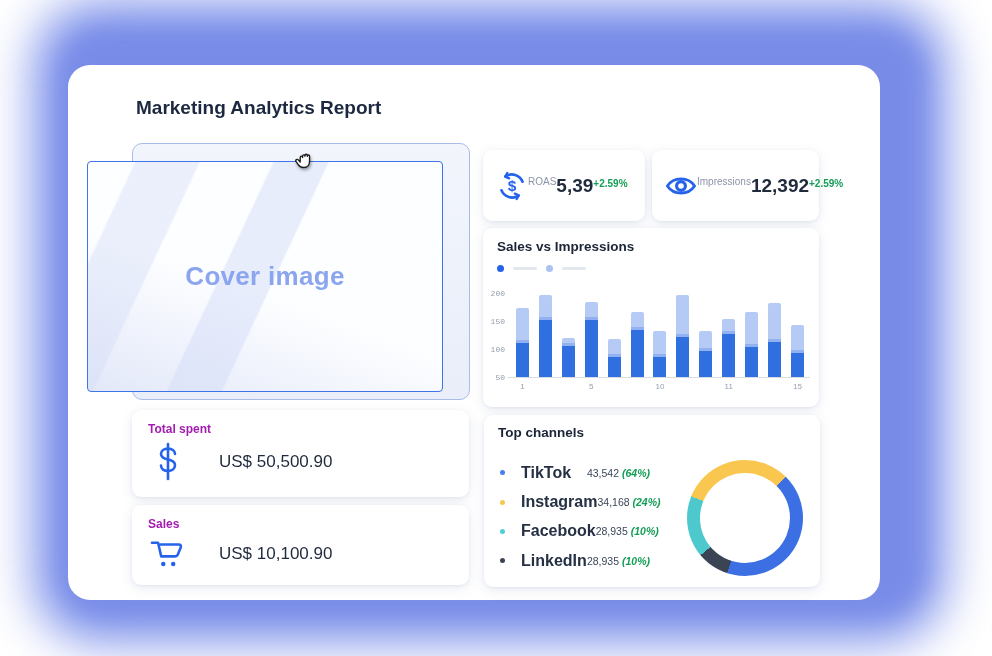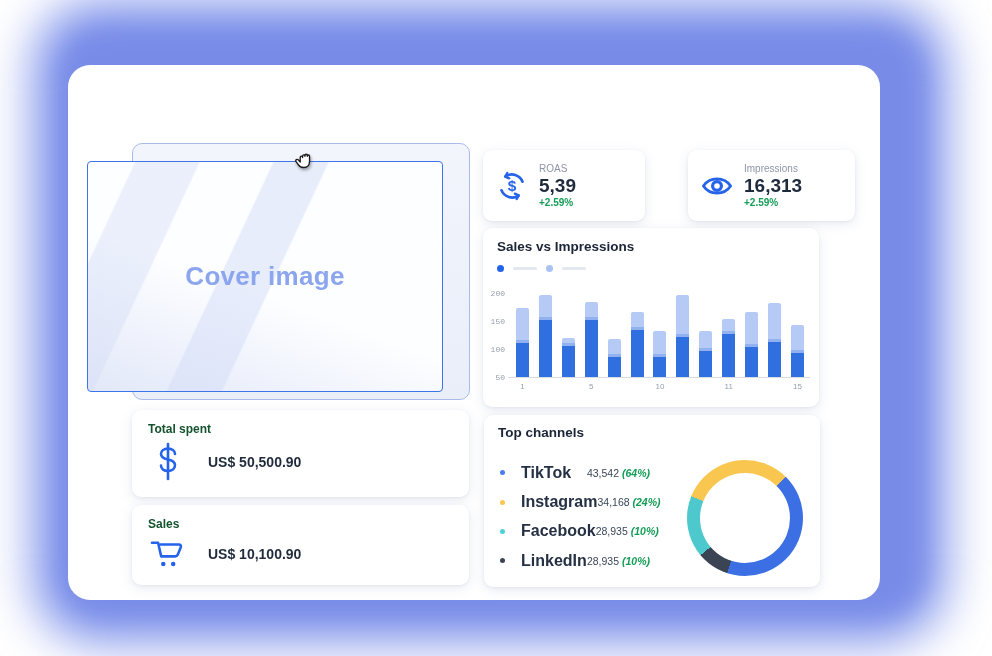--- a/index.html
+++ b/index.html
@@ -29,23 +29,23 @@
                #FDFEFF;}
   .cover-label{font-size:26px;font-weight:700;color:#8CA5EF;letter-spacing:.3px;}
   .cursor{position:absolute;left:224px;top:80px;width:27px;height:27px;z-index:9;
           filter:drop-shadow(1px 2px 1.5px rgba(0,0,0,.35));}
 
   
   .widget{background:#ffffff;border-radius:9px;
           box-shadow:0 3px 12px rgba(114,130,175,.16),0 1px 3px rgba(114,130,175,.10);}
   .stat-card{position:absolute;display:flex;align-items:center;padding-left:13px;}
   .stat-card.roas{left:415px;top:85px;width:162px;height:71px;}
-  .stat-card.impr{left:620px;top:85px;width:167px;height:71px;}
+  .stat-card.impr{left:584px;top:85px;width:167px;height:71px;}
   .stat-icon{width:32px;height:32px;flex:0 0 32px;color:#2563EB;}
-  .stat-text{margin-left:11px;display:flex;flex-direction:column;}
+  .stat-text{display:flex;flex-direction:row;}
   .stat-label{font-size:10px;color:#8C95A7;margin-bottom:2px;}
   .stat-value{font-size:19px;font-weight:700;color:#1F2A3C;line-height:1.05;}
   .stat-delta{font-size:10px;font-weight:700;color:#149D57;margin-top:2px;}
 
   
   .chart-card{position:absolute;left:415px;top:163px;width:336px;height:179px;}
   .chart-title{position:absolute;left:14px;top:11px;font-size:13.5px;font-weight:700;color:#1B2537;}
   .legend{position:absolute;left:14px;top:37px;display:flex;align-items:center;gap:9px;}
   .legend-dot{width:7px;height:7px;border-radius:50%;}
   .legend-dash{width:24px;height:2.5px;border-radius:2px;background:#E3E7EE;}
@@ -56,24 +56,24 @@
   .bar{width:13px;display:flex;flex-direction:column;justify-content:flex-end;}
   .seg-light{background:#B5CBF6;border-radius:2px 2px 0 0;box-shadow:inset 0 -3px 0 rgba(59,111,227,.28);}
   .seg-dark{background:#2F6FE0;}
   .x-label{position:absolute;top:154px;width:20px;margin-left:-10px;text-align:center;
            font-size:8px;color:#959EAE;}
 
   
   .spend-card{position:absolute;padding:12px 16px 0 16px;}
   .spend-card.total{left:64px;top:345px;width:337px;height:87px;}
   .spend-card.sales{left:64px;top:440px;width:337px;height:80px;}
-  .spend-label{font-size:12px;font-weight:700;color:#14532d;}
+  .spend-label{font-size:12px;font-weight:700;color:#a21caf;}
   .spend-row{display:flex;align-items:center;margin-top:6px;}
   .spend-icon{width:40px;display:flex;justify-content:center;color:#2563EB;}
-  .spend-value{margin-left:20px;font-size:14px;font-weight:700;color:#1F2A3C;}
+  .spend-value{margin-left:31px;font-size:17px;font-weight:400;color:#1F2A3C;}
 
   
   .channels-card{position:absolute;left:416px;top:350px;width:336px;height:172px;}
   .channels-title{position:absolute;left:14px;top:10px;font-size:13.5px;font-weight:700;color:#1B2537;}
   .channel-rows{position:absolute;left:16px;top:43px;width:150px;}
   .channel-row{height:29.4px;display:flex;align-items:center;}
   .ch-dot{width:5px;height:5px;border-radius:50%;flex:0 0 5px;}
   .ch-name{margin-left:16px;font-size:16px;font-weight:700;color:#253044;}
   .ch-val{margin-left:auto;font-size:10.5px;color:#3A4657;white-space:nowrap;}
   .ch-pct{font-weight:700;color:#149D57;font-style:italic;}
@@ -82,20 +82,21 @@
                 background:#ffffff;border-radius:50%;}
 </style>
 </head>
 <body>
 
 <div class="stage">
   <div class="glow-a"></div>
   <div class="glow-b"></div>
 
   <div class="main-card">
+    <div class="report-title">Marketing Analytics Report</div>
 
     <div class="drop-zone"></div>
     <div class="cover-box">
       <span class="cover-label">Cover image</span>
     </div>
     <svg class="cursor" viewBox="0 0 24 24">
       <path d="M7.3 13.4 V11.2 c0-1.7 2.1-1.7 2.1 0 v-1.2 c0-1.7 2.1-1.7 2.1 0 v-0.5 c0-1.7 2.1-1.7 2.1 0 v0.6 c0-1.6 2-1.6 2 0 V14.2 c0 3.5-1.7 5.8-5.2 5.8 -2.5 0-3.8-1-4.8-2.6 L3.6 14.8 c-1-1.6 1-2.8 2.2-1.4 l1.5 1.7 z" fill="#ffffff" stroke="#1a1a1a" stroke-width="1.2" stroke-linejoin="round"></path>
     </svg>
 
     <div class="widget stat-card roas">
@@ -113,21 +114,21 @@
       </div>
     </div>
 
     <div class="widget stat-card impr">
       <svg class="stat-icon" viewBox="0 0 24 24">
         <path d="M1.8 12 C6.5 4.9 17.5 4.9 22.2 12 C17.5 19.1 6.5 19.1 1.8 12 Z" fill="none" stroke="currentColor" stroke-width="2.1" stroke-linejoin="round"></path>
         <circle cx="12" cy="12" r="3.3" fill="none" stroke="currentColor" stroke-width="2.4"></circle>
       </svg>
       <div class="stat-text">
         <span class="stat-label">Impressions</span>
-        <span class="stat-value">16,313</span>
+        <span class="stat-value">12,392</span>
         <span class="stat-delta">+2.59%</span>
       </div>
     </div>
 
     <div class="widget chart-card">
       <div class="chart-title">Sales vs Impressions</div>
       <div class="legend">
         <span class="legend-dot" style="background: rgb(37, 99, 235);"></span>
         <span class="legend-dash"></span>
         <span class="legend-dot" style="background: rgb(169, 195, 243);"></span>

